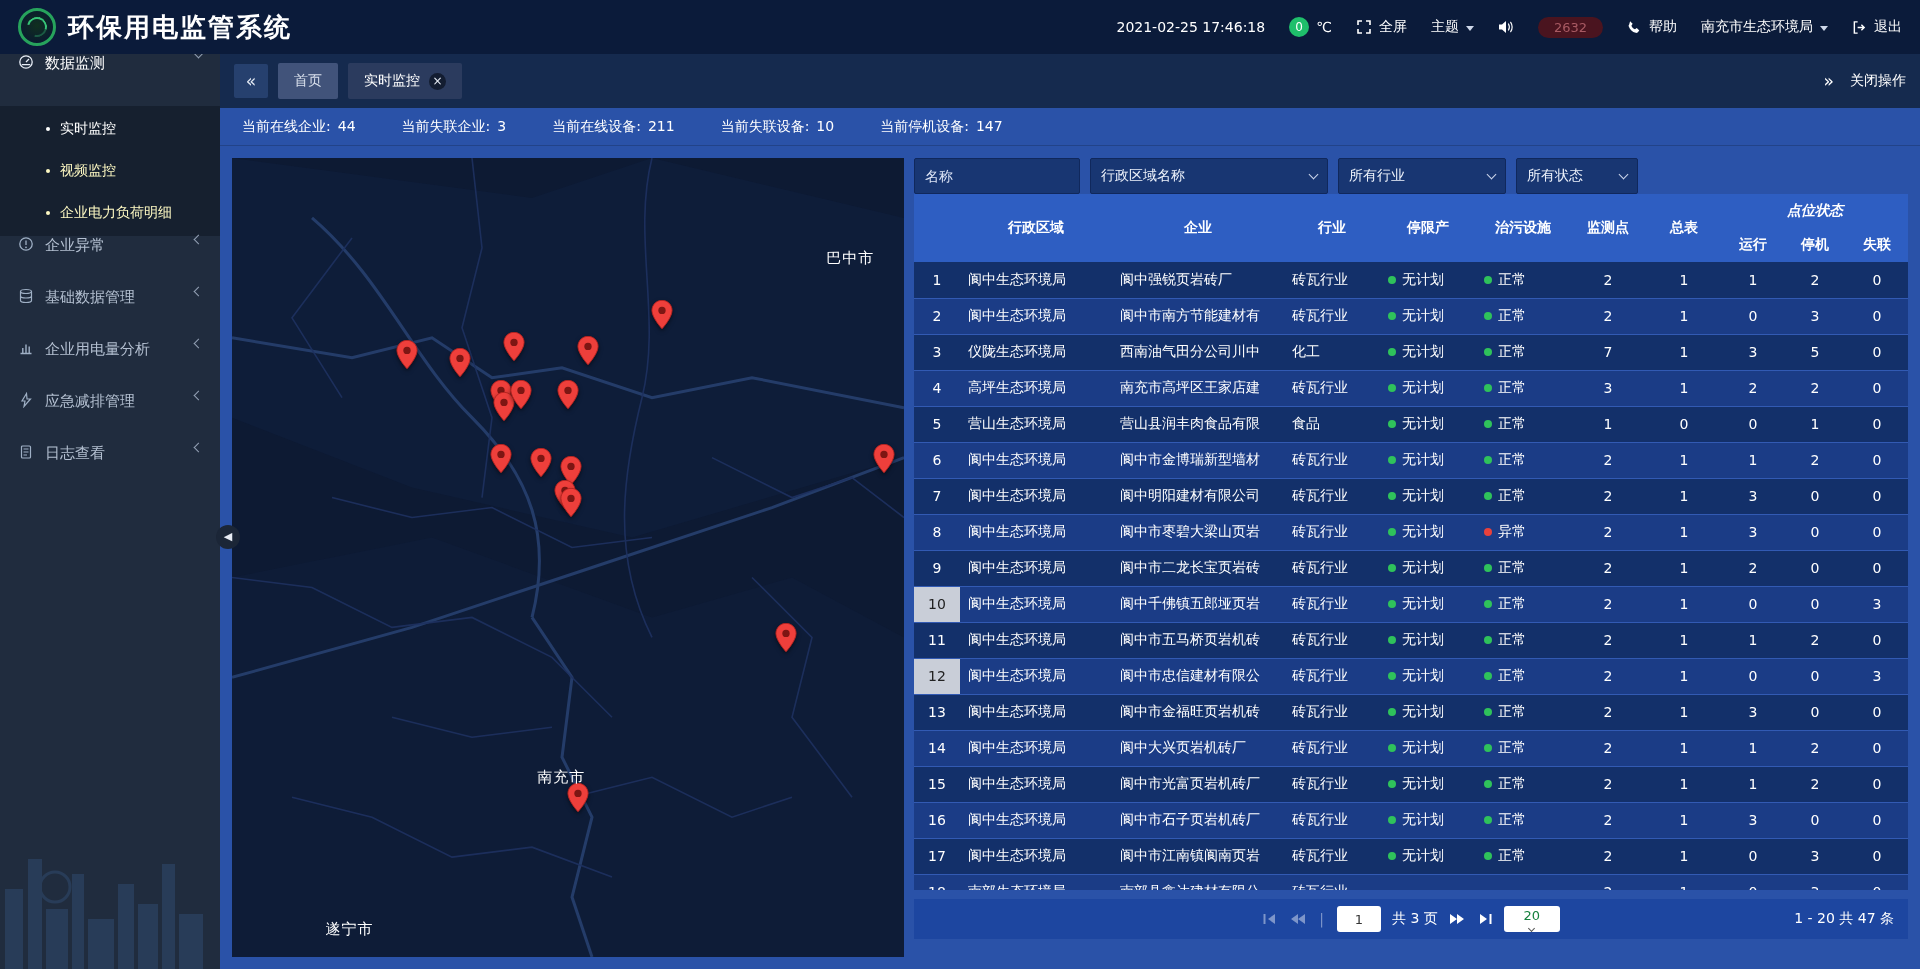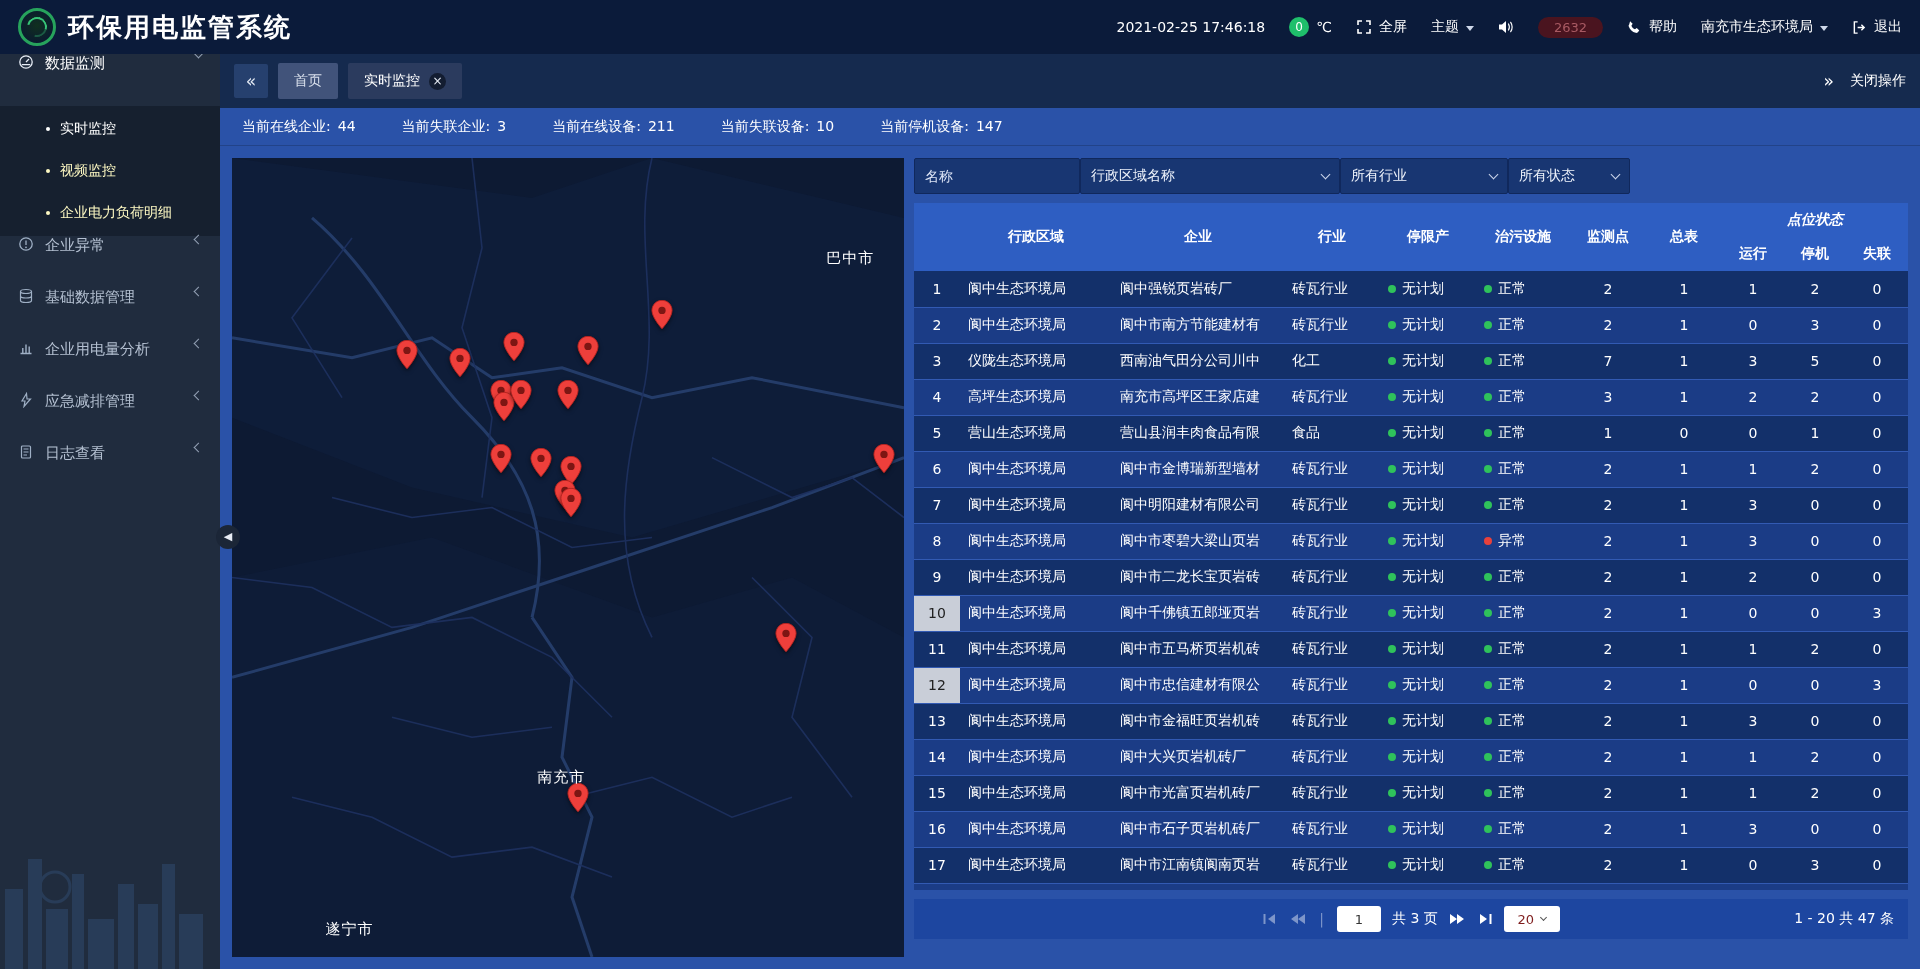--- a/index.html
+++ b/index.html
@@ -68,28 +68,28 @@
   .collapse-handle { position:absolute; left:-4px; top:46%; width:24px; height:24px; border-radius:50%;
               background:#1b2637; color:#e7ecf4; display:flex; align-items:center; justify-content:center;
               font-size:11px; cursor:pointer; z-index:6; }
 
   .map-panel { width:672px; flex:none; background:#0d1a33; position:relative; overflow:hidden; cursor:grab; }
   .map-roads { position:absolute; inset:0; width:100%; height:100%; }
   .map-city { position:absolute; transform:translate(-50%,-50%); color:#ffffff; font-size:15px; letter-spacing:1px; }
   .pin { position:absolute; transform:translate(-50%,-100%); cursor:pointer; line-height:0; filter:drop-shadow(0 2px 2px rgba(0,0,0,.5)); }
 
   .table-panel { flex:1; display:flex; flex-direction:column; min-width:0; height:781px; }
-  .filters { display:flex; height:36px; margin-bottom:9px; flex:none; }
+  .filters { display:flex; gap:10px; height:36px; flex:none; }
   .f-input { width:166px; background:#183672; border:1px solid #10285c; color:#fff; padding:0 10px;
              font-size:14px; font-family:inherit; border-radius:2px; }
   .f-input::placeholder { color:#dde5f6; opacity:1; }
   .f-select { display:flex; align-items:center; justify-content:space-between; gap:10px; padding:0 10px;
               background:#183672; border:1px solid #10285c; font-size:14px; color:#eef3fb; cursor:pointer; border-radius:2px; }
   .f-select .chev { border-color:#ccd7ec; }
-  .w-region { width:260px; } .w-industry { width:168px; } .w-status { width:122px; }
+  .w-region { width:238px; } .w-industry { width:168px; } .w-status { width:122px; }
 
   .table-wrap { flex:1; overflow:hidden; min-height:0; }
   table.grid { width:100%; border-collapse:collapse; table-layout:fixed; font-size:14px; }
   .grid th { background:#2e5ec2; font-weight:bold; height:34px; padding:0 4px; overflow:hidden; white-space:nowrap; }
   .grid thead tr:first-child th[rowspan] { height:68px; }
   .grid th.grp { font-style:italic; }
   .grid td { height:36px; padding:0 8px; white-space:nowrap; overflow:hidden;
              border-bottom:1px solid rgba(64,104,196,.38); }
   tr.odd  td { background:#13306a; }
   tr.even td { background:#1b3c86; }
@@ -100,22 +100,22 @@
   .dot.g { background:#2fc25b; } .dot.r { background:#e8413c; }
 
   .pager { height:40px; margin-top:9px; background:#1d46a0; display:flex; align-items:center;
            font-size:14px; position:relative; flex:none; }
   .pager-controls { margin:0 auto; display:flex; align-items:center; gap:11px; }
   .pg-btn { display:flex; color:#fff; cursor:pointer; }
   .pg-btn.disabled { color:#7d95c9; cursor:default; }
   .pg-sep { color:#7d95c9; margin:0 2px; }
   .pg-input { width:44px; height:26px; border:none; border-radius:3px; text-align:center; font-size:13px;
               color:#333; background:#fff; font-family:inherit; }
-  .pg-size { width:56px; height:26px; background:#fff; color:#7f1d1d; border-radius:3px; font-size:13px;
-             display:flex; align-items:center; justify-content:center; gap:7px; cursor:pointer; }
+  .pg-size { width:56px; height:26px; background:#fff; color:#15803d; border-radius:3px; font-size:13px;
+             display:flex; align-items:center; justify-content:center; gap:7px; cursor:pointer;flex-direction:column; }
   .pg-size .chev { border-color:#555; width:5px; height:5px; }
   .pg-range { position:absolute; right:14px; color:#fff; }
 </style>
 </head>
 <body>
 
 <div class="hdr">
   <div class="logo"></div>
   <div class="hdr-title">环保用电监管系统</div>
   <div class="hdr-right">

